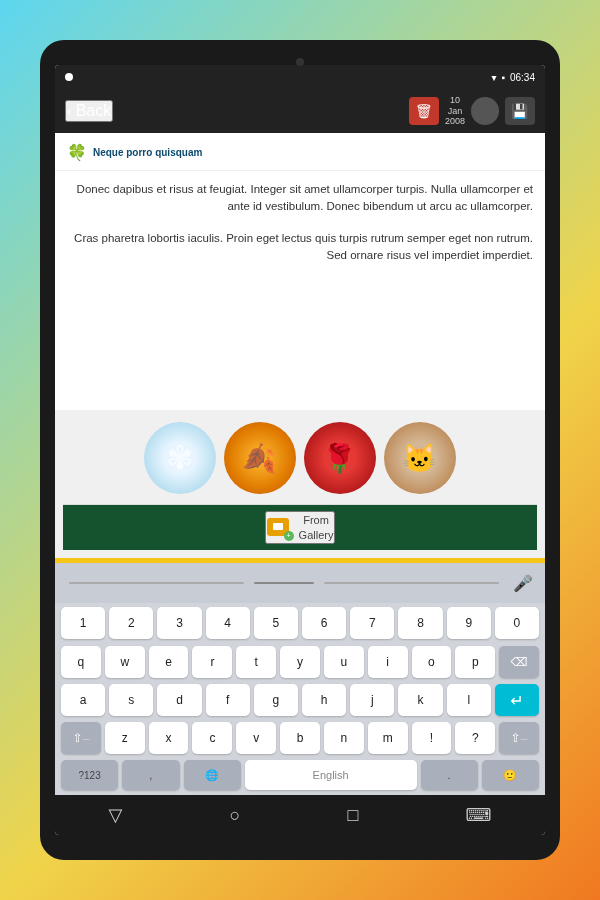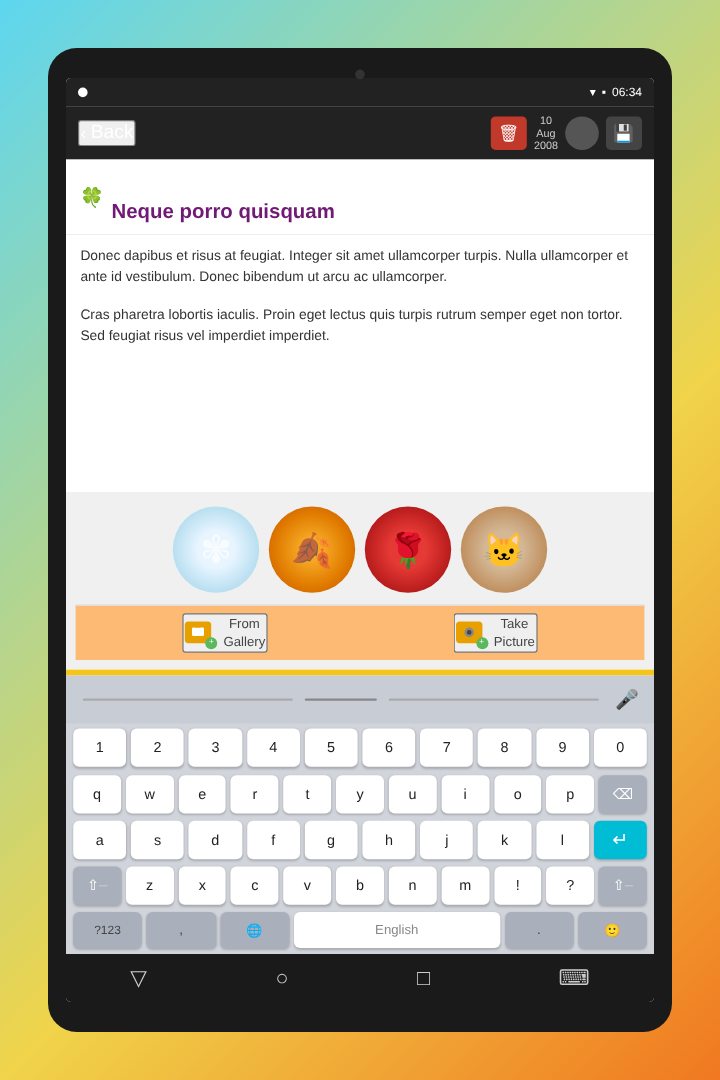--- a/index.html
+++ b/index.html
@@ -145,29 +145,29 @@
       display: flex;
       align-items: center;
       gap: 6px;
       border-bottom: 1px solid #eee;
     }
     .clover-icon {
       color: #4caf50;
       font-size: 16px;
     }
     .note-title {
-      font-size: 17px;
+      font-size: 10px;
       font-weight: 600;
-      color: #701a75;
-      margin-top: 24px;
+      color: #0c4a6e;
     }
     .note-body {
       background: #fff;
       padding: 10px 12px;
       flex: 1;
+      text-align: right;
     }
     .note-para {
       font-size: 11.5px;
       color: #333;
       line-height: 1.5;
       margin-bottom: 14px;
     }
     
     .images-section {
       background: #f0f0f0;
@@ -203,21 +203,21 @@
     }
     .img-circle-cat {
       background: radial-gradient(circle, #d4b896 30%, #c09060 70%, #a07040 100%);
       display: flex; align-items: center; justify-content: center;
       font-size: 28px;
     }
     .gallery-actions {
       display: flex;
       justify-content: space-around;
       align-items: flex-start;
-      background: #fdba74;
+      background: #14532d;
       padding: 6px 12px;
       border-top: 1px solid #ddd;
     }
     .gallery-btn {
       display: flex;
       align-items: center;
       gap: 4px;
       font-size: 11px;
       color: #444;
     }
@@ -351,38 +351,38 @@
       <button class="back-btn">
         <span style="font-size:14px;">‹</span>
         <span>Back</span>
       </button>
       <div class="app-bar-actions">
         <button class="trash-btn">
           <span>🗑</span>
         </button>
         <div class="date-badge">
           <div>10</div>
-          <div>Aug</div>
+          <div>Jan</div>
           <div>2008</div>
         </div>
         <div class="circle-btn"></div>
         <button class="save-btn">
           <span>💾</span>
         </button>
       </div>
     </div>
 
     <div class="note-content">
       <div class="note-title-bar">
         <span class="clover-icon">🍀</span>
         <span class="note-title">Neque porro quisquam</span>
       </div>
       <div class="note-body">
         <p class="note-para">Donec dapibus et risus at feugiat. Integer sit amet ullamcorper turpis. Nulla ullamcorper et ante id vestibulum. Donec bibendum ut arcu ac ullamcorper.</p>
-        <p class="note-para">Cras pharetra lobortis iaculis. Proin eget lectus quis turpis rutrum semper eget non tortor. Sed feugiat risus vel imperdiet imperdiet.</p>
+        <p class="note-para">Cras pharetra lobortis iaculis. Proin eget lectus quis turpis rutrum semper eget non rutrum. Sed ornare risus vel imperdiet imperdiet.</p>
       </div>
 
       <div class="images-section">
         <div class="images-row">
           <div class="img-circle img-circle-dandelion">
             <span style="font-size:32px; color:#fff; opacity:0.7;">✾</span>
           </div>
           <div class="img-circle img-circle-autumn">
             <span style="font-size:28px;">🍂</span>
           </div>
@@ -398,29 +398,20 @@
             <div style="position:relative;width:24px;height:20px;margin-right:4px;">
               <div style="background:#e8a000;width:22px;height:18px;border-radius:3px;position:absolute;left:0;top:0;display:flex;align-items:center;justify-content:center;">
                 <div style="background:#fff;width:10px;height:7px;border-radius:1px;position:relative;">
                   <div style="position:absolute;top:-3px;left:2px;width:5px;height:3px;background:#e8a000;border-radius:50% 50% 0 0;"></div>
                 </div>
               </div>
               <div style="position:absolute;right:-3px;bottom:-3px;background:#5cb85c;width:10px;height:10px;border-radius:50%;display:flex;align-items:center;justify-content:center;font-size:7px;color:#fff;">+</div>
             </div>
             <span style="font-size:11px;color:#444;text-align:center;line-height:1.3;">From<br>Gallery</span>
           </button>
-          <button class="gallery-btn">
-            <div style="position:relative;width:24px;height:20px;margin-right:4px;">
-              <div style="background:#e8a000;width:22px;height:18px;border-radius:3px;position:absolute;left:0;top:0;display:flex;align-items:center;justify-content:center;">
-                <div style="background:#444;width:8px;height:8px;border-radius:50%;border:2px solid #888;"></div>
-              </div>
-              <div style="position:absolute;right:-3px;bottom:-3px;background:#5cb85c;width:10px;height:10px;border-radius:50%;display:flex;align-items:center;justify-content:center;font-size:7px;color:#fff;">+</div>
-            </div>
-            <span style="font-size:11px;color:#444;text-align:center;line-height:1.3;">Take<br>Picture</span>
-          </button>
         </div>
       </div>
     </div>
 
     <div class="yellow-divider"></div>
 
     <div class="keyboard">
 
       <div class="keyboard-top-row">
         <div class="kb-cursor-line"></div>

